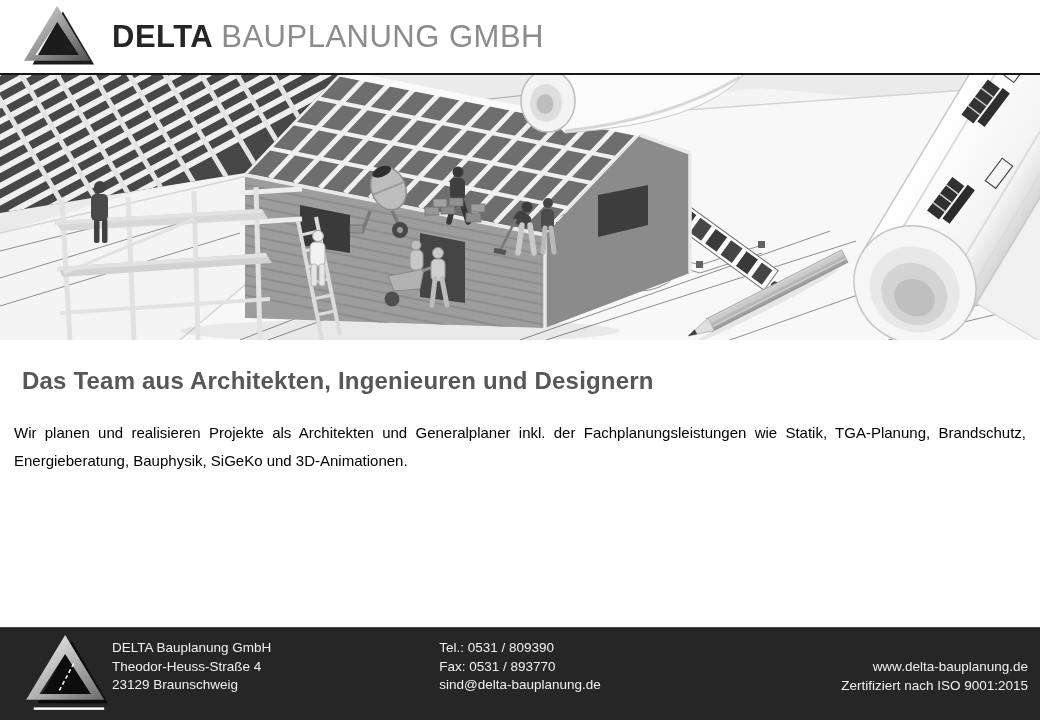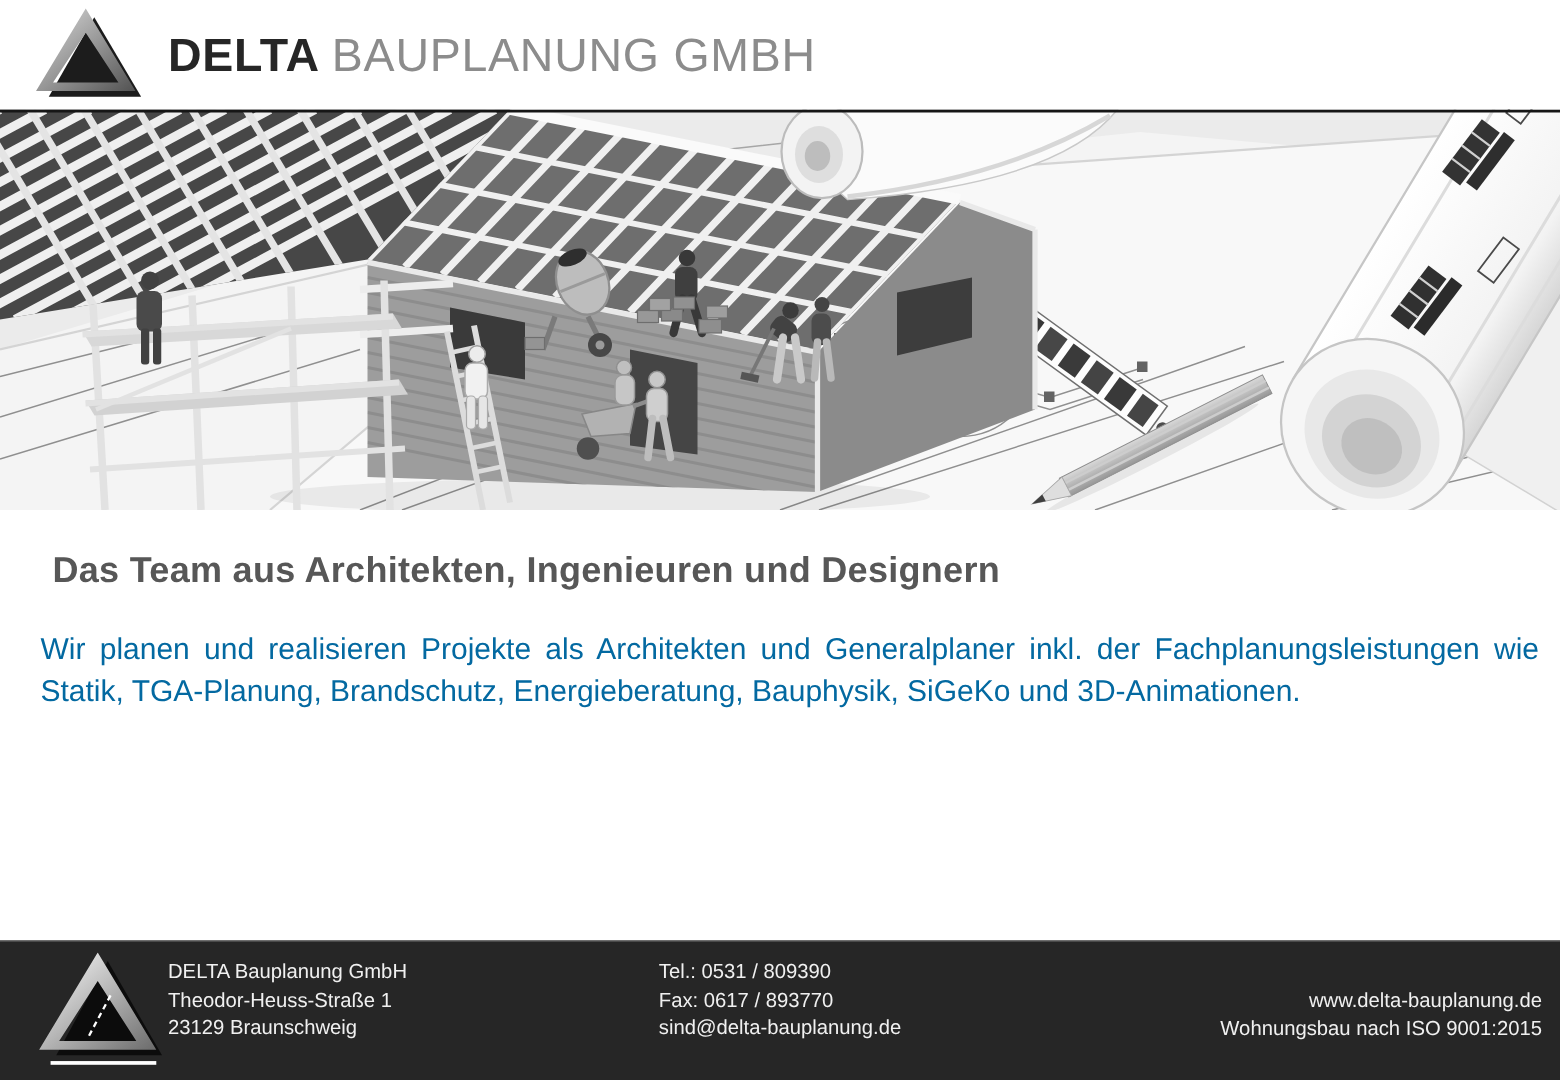--- a/index.html
+++ b/index.html
@@ -11,27 +11,27 @@
   .header{
     height:73px;display:flex;align-items:center;gap:16px;
     padding-left:24px;background:#ffffff;box-sizing:border-box;
   }
   .brand{font-size:31px;letter-spacing:.5px;white-space:nowrap;}
   .brand .bold{font-weight:700;color:#262626;}
   .brand .rest{font-weight:400;color:#8c8c8c;margin-left:8px;}
   
   .hero{display:block;width:1040px;height:267px;background:#ececec;}
   
-  .content{padding:0 14px;margin-left:13px;}
+  .content{padding:0 14px;}
   .content h1{
     margin:27px 0 0 8px;font-size:24px;font-weight:700;color:#575757;
     letter-spacing:.2px;
   }
   .content p{
-    margin:24px 0 0 0;font-size:20px;line-height:28px;color:#0369a1;
+    margin:24px 0 0 0;font-size:15px;line-height:28px;color:#000000;
     text-align:justify;text-justify:inter-word;
   }
   .content p + p{margin-top:29px;}
   
   .footer{
     position:absolute;left:0;bottom:0;width:1040px;height:93px;
     background:#262626;border-top:1px solid #4a4a4a;box-sizing:border-box;
     color:#f0f0f0;font-size:13.5px;line-height:18.5px;
   }
   .footer .logo{position:absolute;left:24px;top:7px;}
@@ -279,28 +279,28 @@
         </linearGradient>
       </defs>
       <polygon points="50,6 88,72 14,72" fill="#0c0c0c"></polygon>
       <path d="M43,0 L84,68 L2,68 Z M43,20 L70,62 L16,62 Z" fill="url(#gf)" fill-rule="evenodd"></path>
       <path d="M52,30 L36,60" stroke="#ffffff" stroke-width="1.6" stroke-dasharray="4 3" fill="none"></path>
       <rect x="10" y="76" width="74" height="2.6" fill="#ffffff"></rect>
     </svg>
 
     <div class="address">
       <div>DELTA Bauplanung GmbH</div>
-      <div>Theodor-Heuss-Straße 1</div>
+      <div>Theodor-Heuss-Straße 4</div>
       <div>23129 Braunschweig</div>
     </div>
 
     <div class="contact">
       <div>Tel.: 0531 / 809390</div>
-      <div>Fax: 0617 / 893770</div>
+      <div>Fax: 0531 / 893770</div>
       <div><a>sind@delta-bauplanung.de</a></div>
     </div>
 
     <div class="links">
       <div><a>www.delta-bauplanung.de</a></div>
-      <div>Wohnungsbau nach ISO 9001:2015</div>
+      <div>Zertifiziert nach ISO 9001:2015</div>
     </div>
   </div>
 </div>
 
 </body></html>

